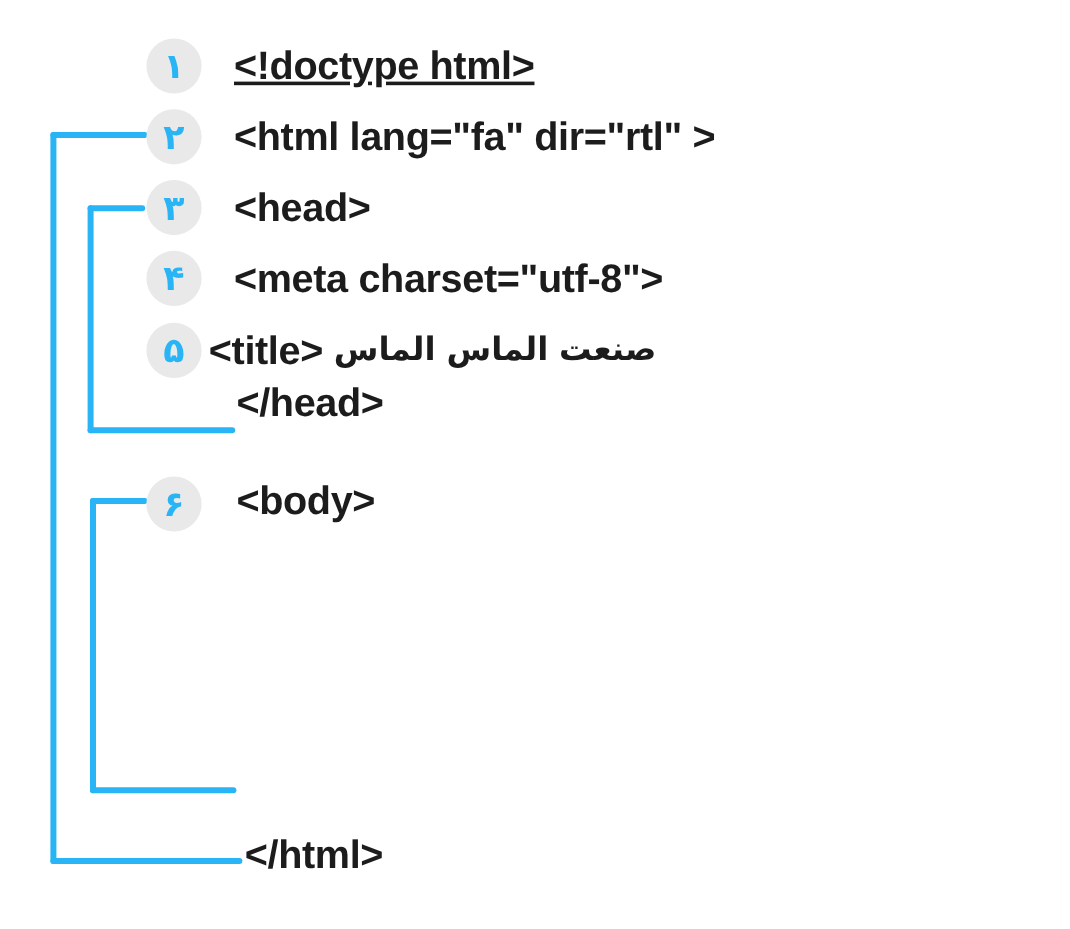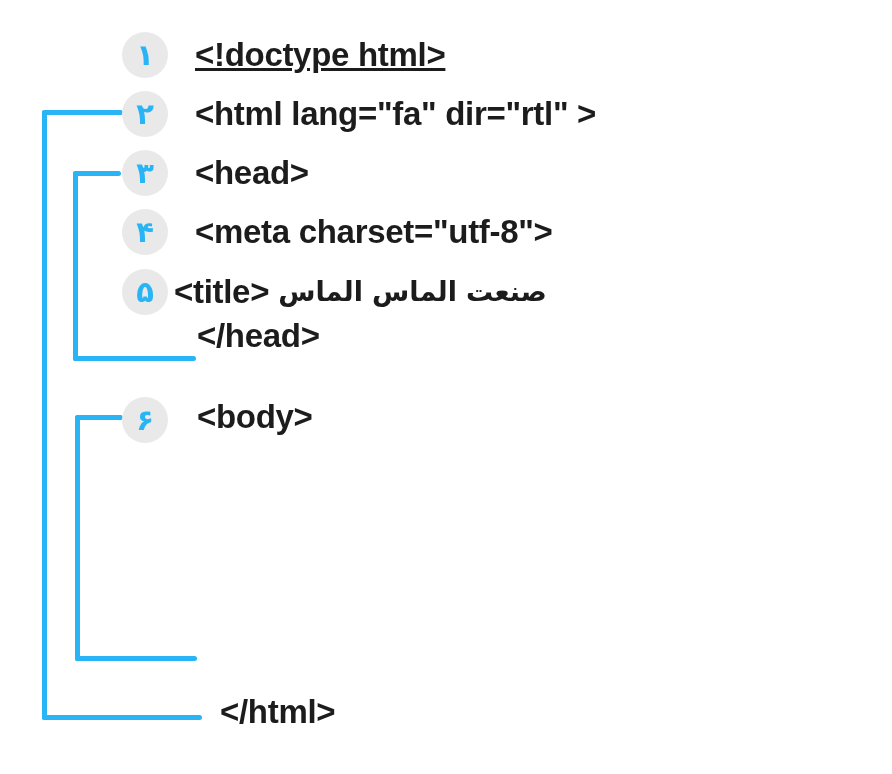--- a/index.html
+++ b/index.html
@@ -104,15 +104,15 @@
     <span class="fa-word">الماس</span>
     <span class="fa-word">الماس</span>
     <span class="fa-word">صنعت</span>
   </div>
 
   <div class="code-line" style="left:197px;top:314px;">&lt;/head&gt;</div>
 
   <div class="code-line" style="left:197px;top:395px;">&lt;body&gt;</div>
 
 
-  <div class="code-line" style="left:204px;top:690px;margin-left:16px;">&lt;/html&gt;</div>
+  <div class="code-line" style="left:204px;top:690px;">&lt;/html&gt;</div>
 
 </div>
 
 </body></html>

